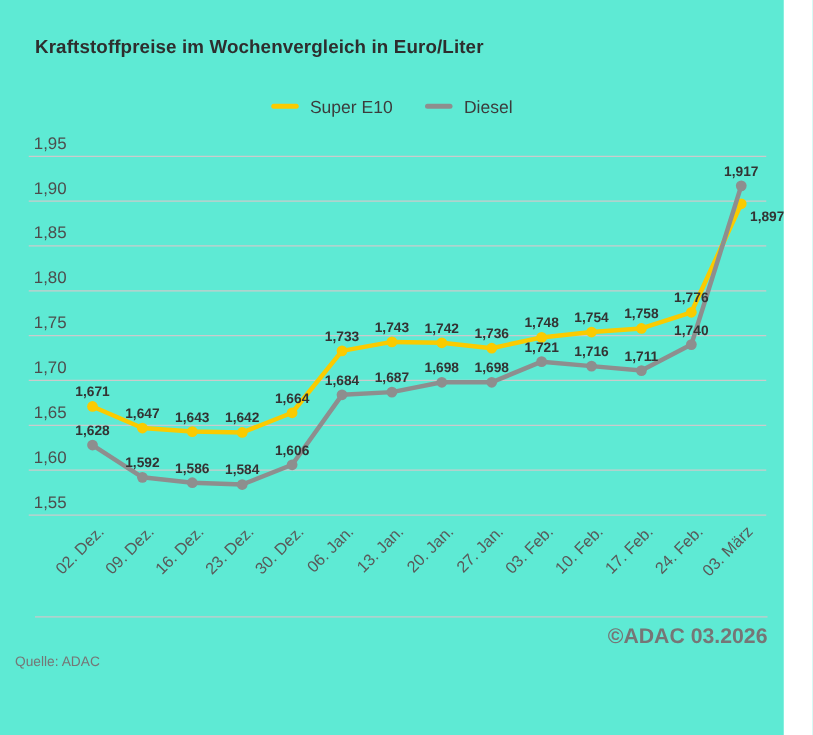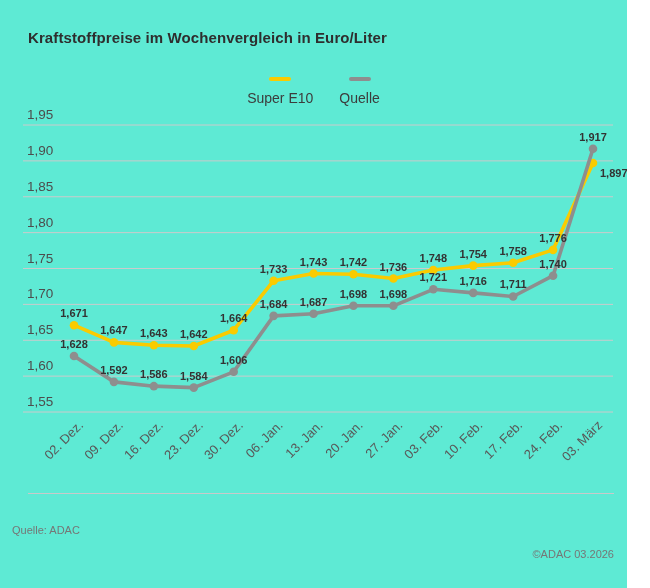--- a/index.html
+++ b/index.html
@@ -31,21 +31,20 @@
     width: 100%;
     display: flex;
     justify-content: center;
     align-items: center;
     gap: 26px;
   }
   .legend-item {
     display: flex;
     align-items: center;
     gap: 9px;
-    flex-direction: column;
   }
   .legend-swatch {
     width: 22px;
     height: 4px;
     border-radius: 2px;
     background: #cccccc;
   }
   .legend-label {
     font-size: 14px;
     color: #3c3c3c;
@@ -69,40 +68,41 @@
   .footer-source {
     position: absolute;
     left: 12px;
     top: 524px;
     font-size: 11px;
     color: #767676;
   }
   .footer-copyright {
     position: absolute;
     right: 13px;
-    top: 548px;
-    font-size: 11px;
+    top: 499px;
+    font-size: 17px;
     color: #767676;
+    font-weight: bold;
   }
 </style>
 </head>
 <body>
 
 <div id="canvas">
 
   <div class="chart-title">Kraftstoffpreise im Wochenvergleich in Euro/Liter</div>
 
   <div class="legend">
     <div class="legend-item">
       <span class="legend-swatch" style="background: rgb(250, 203, 0);"></span>
       <span class="legend-label">Super E10</span>
     </div>
     <div class="legend-item">
       <span class="legend-swatch" style="background: rgb(142, 142, 142);"></span>
-      <span class="legend-label">Quelle</span>
+      <span class="legend-label">Diesel</span>
     </div>
   </div>
 
   <div class="chart-area">
     <svg id="chart-svg" width="650" height="398" viewBox="0 0 650 398" xmlns="http://www.w3.org/2000/svg">
         <g>
           <line x1="23" x2="613" y1="312" y2="312" stroke="#cbcbcb" stroke-width="1"></line>
           <line x1="23" x2="613" y1="276.12499999999994" y2="276.12499999999994" stroke="#cbcbcb" stroke-width="1"></line>
           <line x1="23" x2="613" y1="240.24999999999994" y2="240.24999999999994" stroke="#cbcbcb" stroke-width="1"></line>
           <line x1="23" x2="613" y1="204.3749999999999" y2="204.3749999999999" stroke="#cbcbcb" stroke-width="1"></line>

